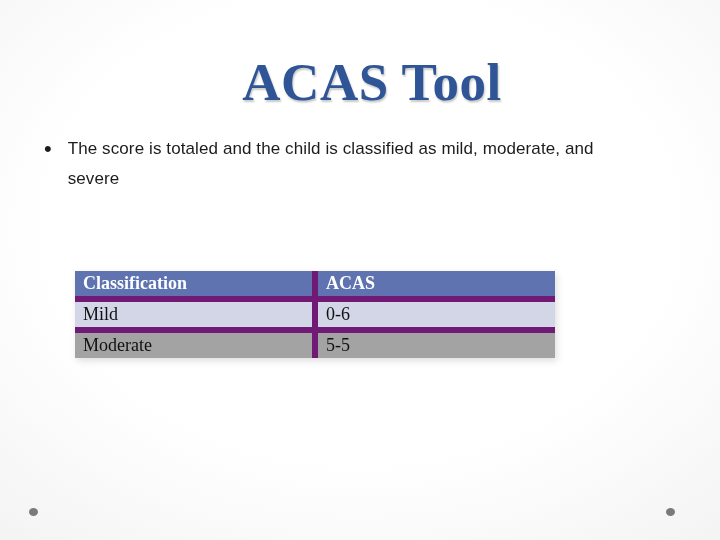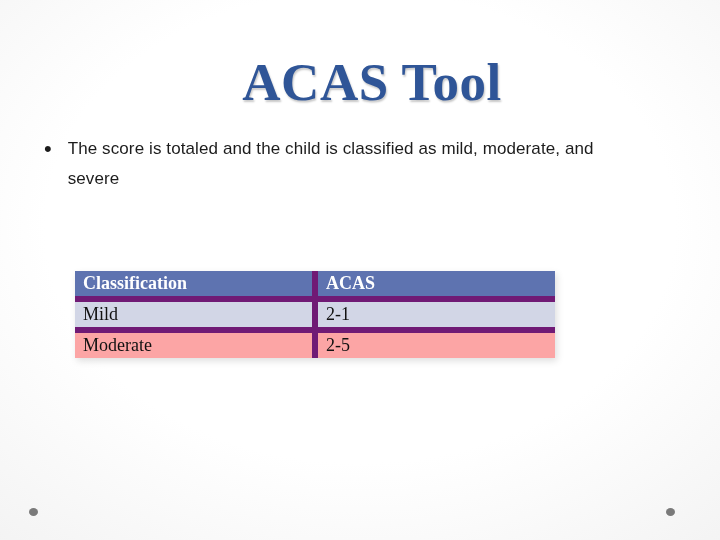--- a/index.html
+++ b/index.html
@@ -48,21 +48,21 @@
     font-size:18px;
   }
   .score-table th{
     background:#5E73B0;
     color:#ffffff;
     font-weight:bold;
   }
   .score-table td{color:#111111;font-weight:normal;}
   .score-table col{width:240px;}
   .score-table tr.row-odd td{background:#D2D6E6;}
-  .score-table tr.row-even td{background:#fca5a5;}
+  .score-table tr.row-even td{background:#a3a3a3;}
   .corner-dot{
     position:absolute;width:9px;height:8px;border-radius:50%;
     background:#7a7a7a;
   }
   .corner-dot.left{left:29px;top:508px;}
   .corner-dot.right{left:666px;top:508px;}
 </style>
 </head>
 <body>
 
@@ -82,25 +82,25 @@
       </colgroup>
     <thead>
       <tr>
         <th>Classification</th>
         <th>ACAS</th>
       </tr>
     </thead>
     <tbody>
       <tr class="row-odd">
         <td>Mild</td>
-        <td>2-1</td>
+        <td>0-6</td>
       </tr>
       <tr class="row-even">
         <td>Moderate</td>
-        <td>2-5</td>
+        <td>5-5</td>
       </tr>
     </tbody>
   </table>
 
   <div class="corner-dot left"></div>
   <div class="corner-dot right"></div>
 
 </div>
 
 </body></html>

